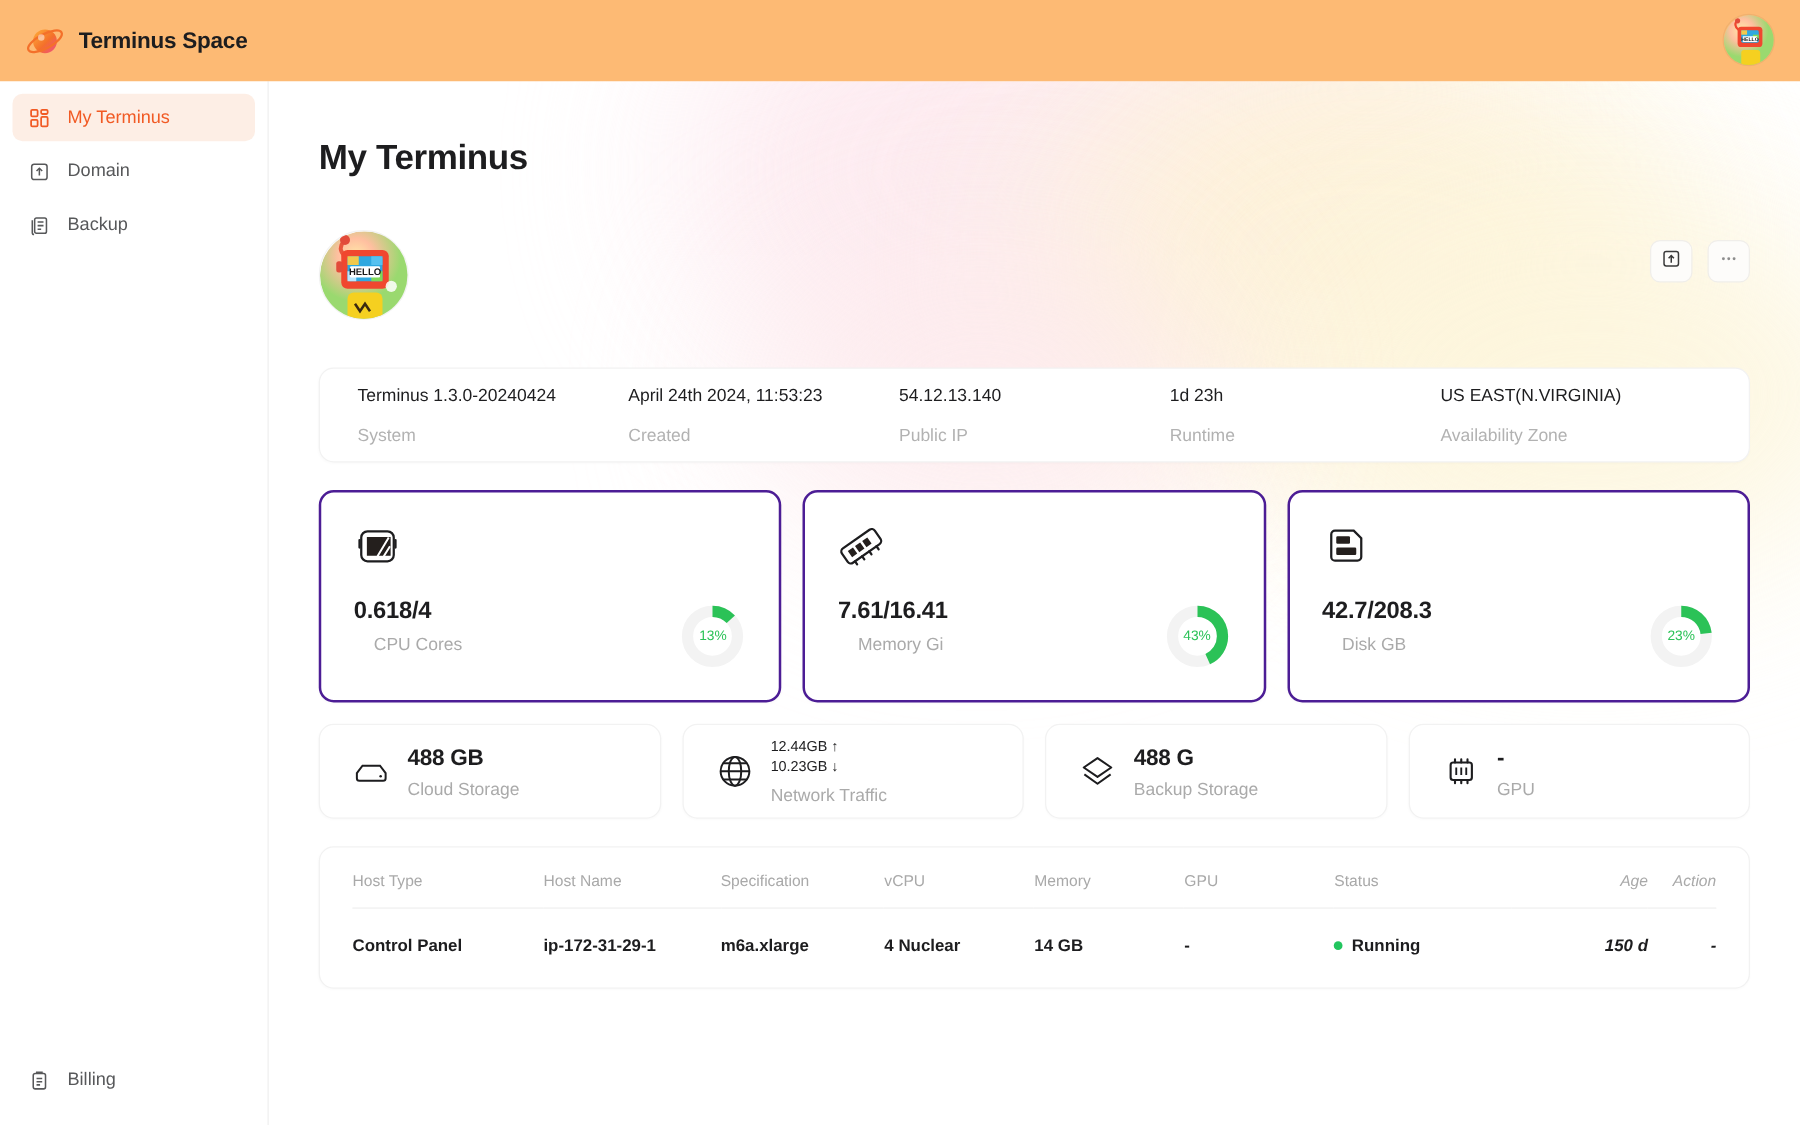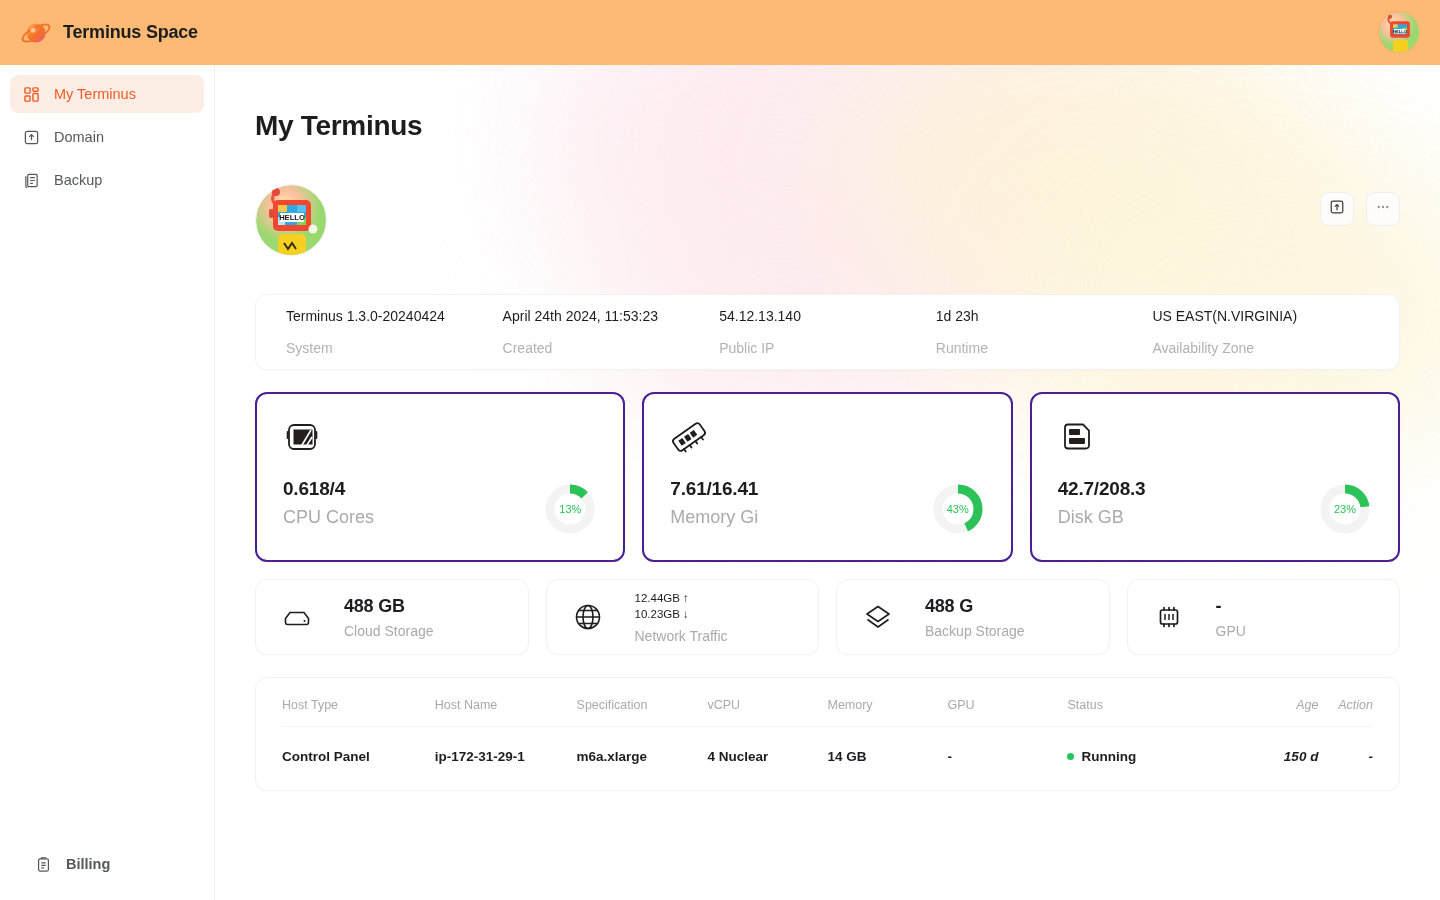--- a/index.html
+++ b/index.html
@@ -39,21 +39,21 @@
   }
   .nav-list { padding: 10px 10px 0 10px; }
   .nav-item {
     display: flex; align-items: center; gap: 14px;
     height: 38px; padding: 0 12px; border-radius: 8px;
     color: #57585a; font-size: 14.5px; cursor: pointer;
     margin-bottom: 5px;
   }
   .nav-item.active { background: #fdeee5; color: #f15a24; font-weight: 400; }
   .nav-item .nav-ico { width: 18px; height: 18px; display: flex; align-items: center; justify-content: center; }
-  .nav-bottom { position: absolute; bottom: 12px; left: 12px; width: 236px; padding: 0 10px; font-weight: bold; }
+  .nav-bottom { position: absolute; bottom: 12px; left: 0; width: 236px; padding: 0 10px; }
 
   
   .main {
     position: absolute; top: 65px; left: 215px;
     width: 1225px; height: 835px;
     overflow: hidden;
   }
   .bg-glow {
     position: absolute; pointer-events: none; border-radius: 50%;
     filter: blur(70px);
@@ -110,37 +110,37 @@
 
   
   .metrics { display: flex; gap: 17px; margin-top: 22px; }
   .metric-card {
     flex: 1 1 0; background: #ffffff; border: 2px solid #4c1d95;
     border-radius: 12px; height: 170px; padding: 24px 26px;
     position: relative; box-shadow: 0 1px 2px rgba(0,0,0,.02);
   }
   .metric-ico { width: 38px; height: 38px; margin-bottom: 22px; }
   .metric-val { font-size: 19px; font-weight: bold; color: #1d1d1f; letter-spacing: -0.2px; }
-  .metric-lab { font-size: 18px; color: #aaaaaa; margin-top: 7px; }
+  .metric-lab { font-size: 14px; color: #aaaaaa; margin-top: 7px; margin-left: 16px; }
   .donut {
     position: absolute; right: 26px; bottom: 24px;
     width: 54px; height: 54px;
   }
   .donut svg { transform: rotate(-90deg); display: block; }
   .donut-pct {
     position: absolute; inset: 0; display: flex; align-items: center; justify-content: center;
     font-size: 11px; color: #2bc257;
   }
 
   
   .stats { display: flex; gap: 17px; margin-top: 17px; }
   .stat-card {
     flex: 1 1 0; background: #ffffff; border: 1px solid #f2f2f2;
     border-radius: 12px; height: 76px;
-    display: flex; align-items: center; gap: 32px; padding: 0 26px;
+    display: flex; align-items: center; gap: 14px; padding: 0 26px;
     box-shadow: 0 1px 2px rgba(0,0,0,.02);
   }
   .stat-ico { width: 30px; height: 30px; flex: 0 0 30px; }
   .stat-val { font-size: 18px; font-weight: bold; color: #1d1d1f; letter-spacing: -0.2px; }
   .stat-lab { font-size: 14px; color: #aaaaaa; margin-top: 6px; }
   .net-lines { font-size: 11.5px; color: #1d1d1f; line-height: 1.4; }
 
   
   .table-card {
     margin-top: 22px; background: #ffffff; border: 1px solid #f2f2f2;

